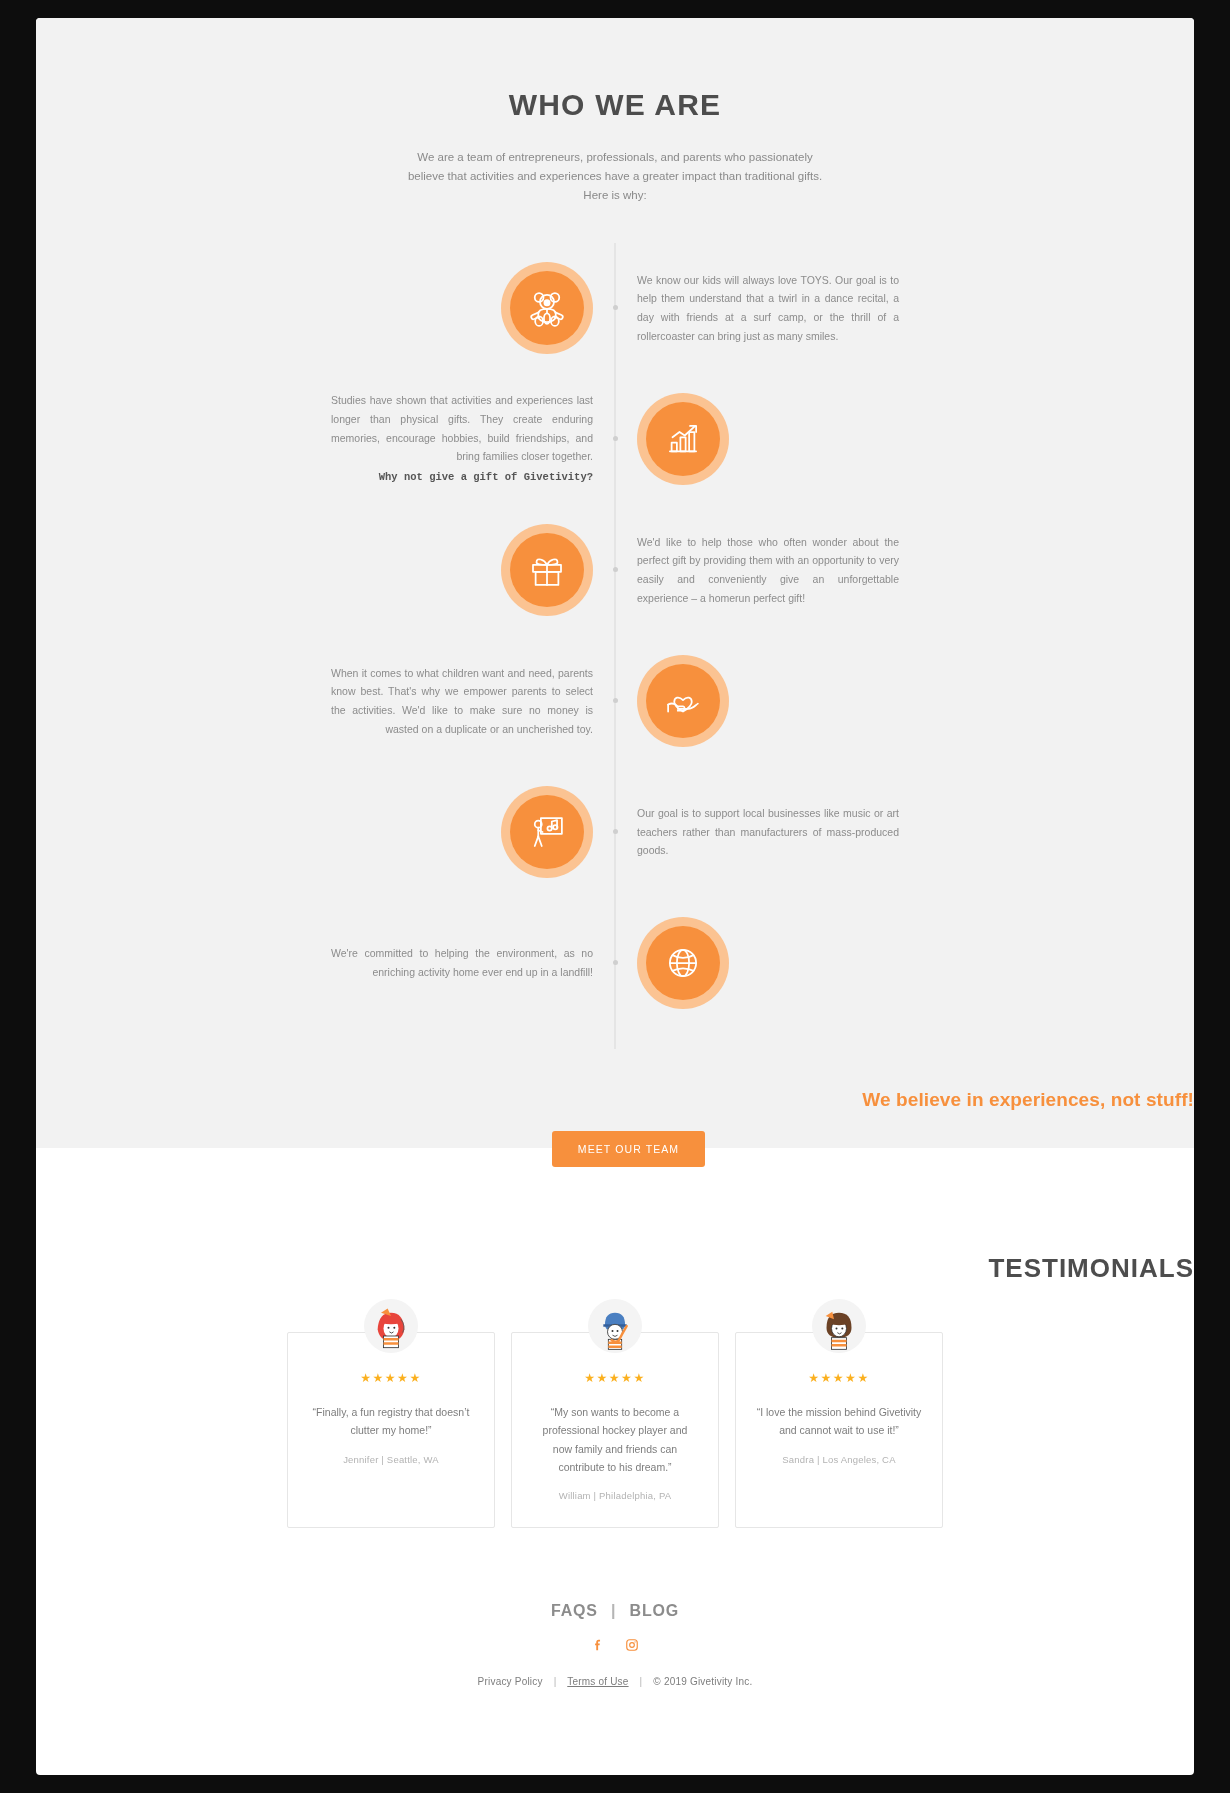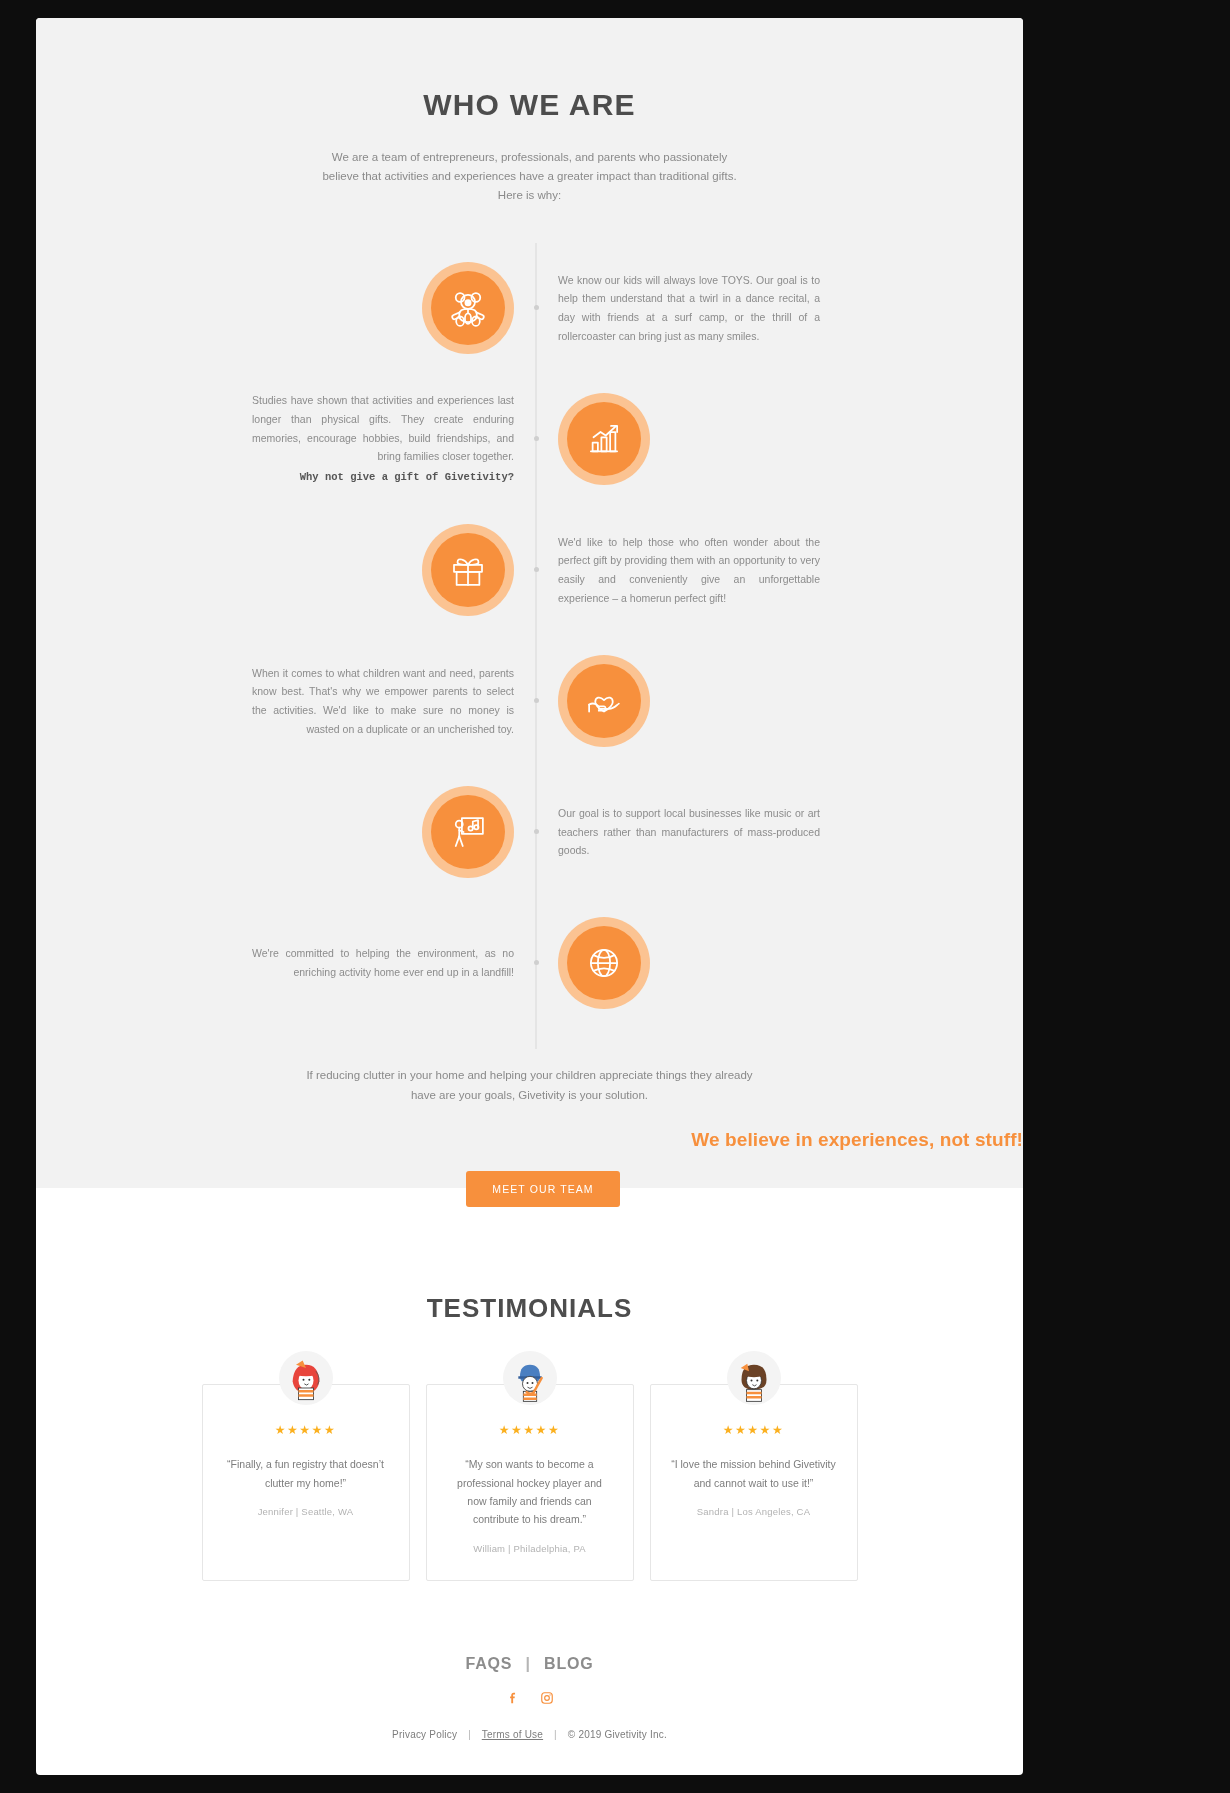--- a/index.html
+++ b/index.html
@@ -11,21 +11,21 @@
   }
   .device-frame {
     position: absolute;
     left: 0; top: 0;
     width: 1230px; height: 1793px;
     background: #0d0d0d;
   }
   .page {
     position: absolute;
     left: 36px; top: 18px;
-    width: 987px;
+    width: 1158px;
     height: 1757px;
     background: #ffffff;
     border-radius: 4px;
     overflow: hidden;
   }
 
   
   .who-section {
     background: #f2f2f2;
     padding: 70px 0 0 0;
@@ -169,26 +169,26 @@
     cursor: pointer;
     font-family: "Liberation Sans", sans-serif;
   }
 
   
   .testimonials {
     background: #ffffff;
     padding-top: 62px;
   }
   .testimonials-title {
-    text-align: center;
+    text-align: right;
     font-size: 26px;
     font-weight: bold;
     letter-spacing: 1px;
     color: #4d4d4d;
-    margin-bottom: 60px;
+    margin-bottom: 48px;
   }
   .cards {
     display: flex;
     justify-content: center;
     gap: 16px;
   }
   .card {
     position: relative;
     width: 208px;
     border: 1px solid #e6e6e6;
@@ -407,21 +407,20 @@
                     <path d="M12 33 c7-4 17-4 24 0"></path>
                   </svg>
                 </div>
               </div>
             </div>
           </div>
         </div>
       </div>
 
       <div class="closing">
-        <p class="closing-text">If reducing clutter in your home and helping your children appreciate things they already have are your goals, Givetivity is your solution.</p>
         <p class="tagline">We believe in experiences, not stuff!</p>
       </div>
     </section>
 
     <div class="btn-area">
       <button class="meet-btn">MEET OUR TEAM</button>
     </div>
 
     <section class="testimonials">
       <h2 class="testimonials-title">TESTIMONIALS</h2>

